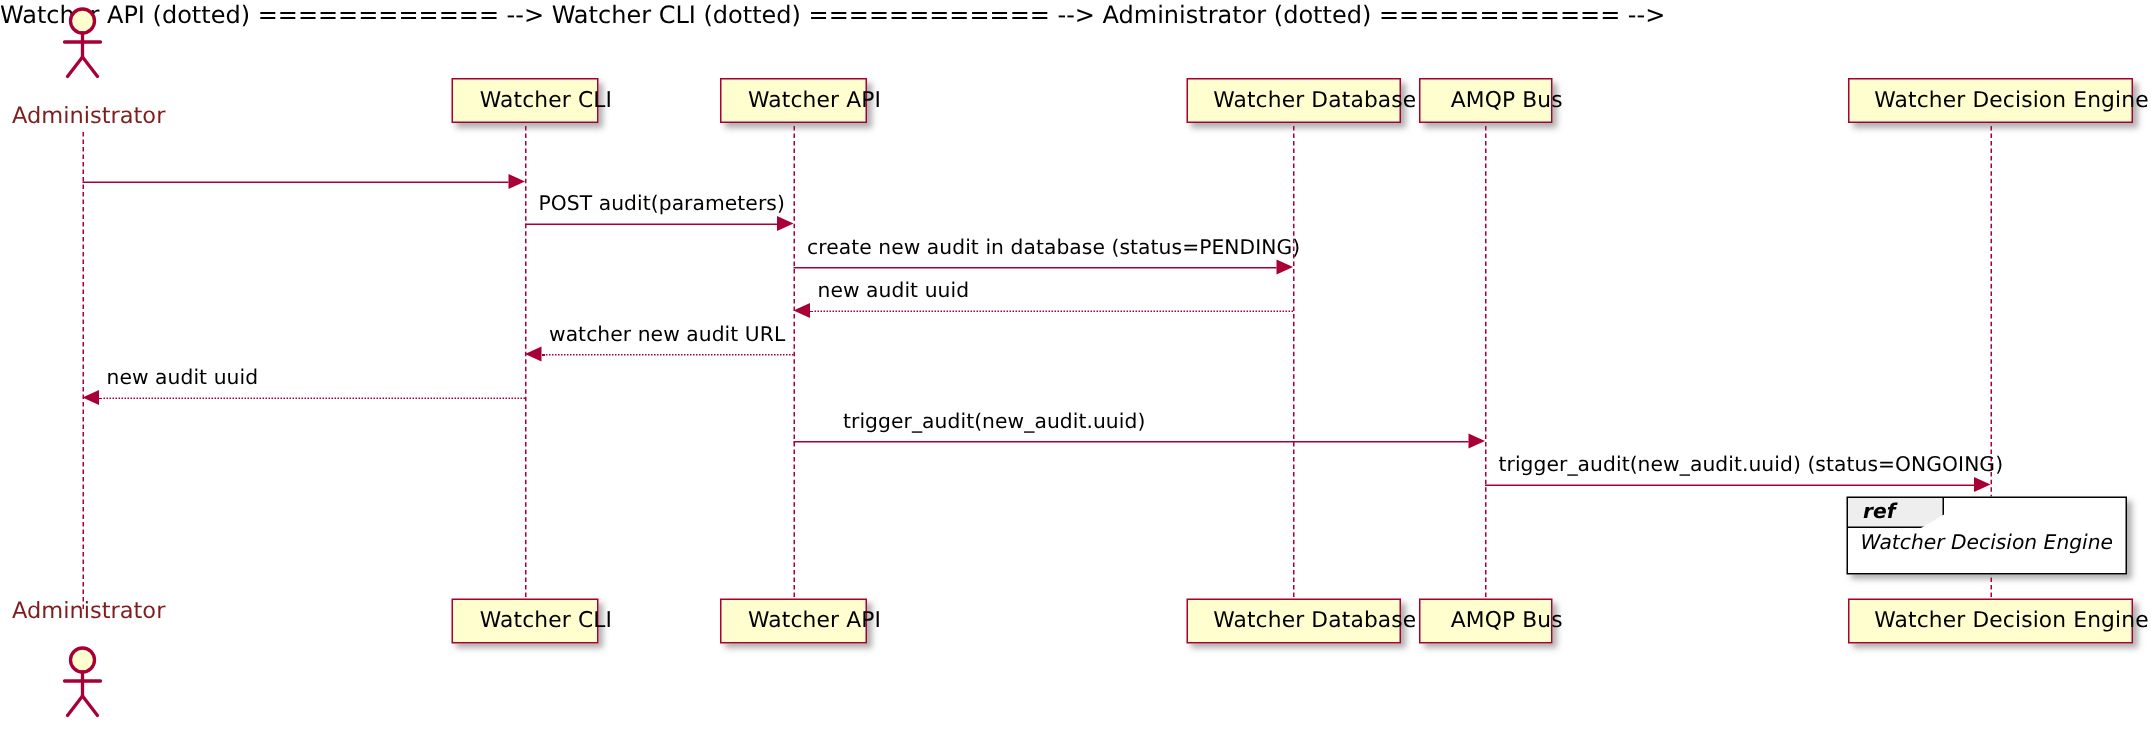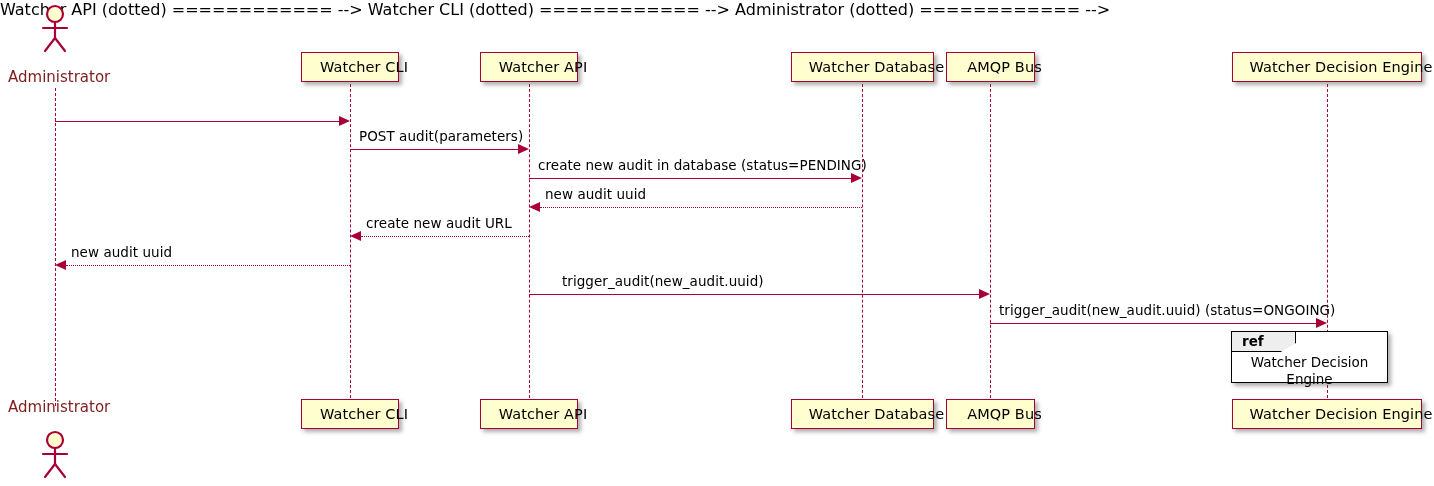--- a/index.html
+++ b/index.html
@@ -193,41 +193,41 @@
   <div class="msg-label" style="left:538px; top:159px;">create new audit in database (status=PENDING)</div>
   <div class="msg-line" style="left:529px; top:178px; width:322px;"></div>
   <div class="arrowhead right" style="left:851px; top:173px;"></div>
 
    Watcher API (dotted) ============ --&gt;
   <div class="msg-label" style="left:545px; top:188px;">new audit uuid</div>
   <div class="msg-line dotted" style="left:540px; top:207px; width:322px;"></div>
   <div class="arrowhead left" style="left:529px; top:202px;"></div>
 
    Watcher CLI (dotted) ============ --&gt;
-  <div class="msg-label" style="left:366px; top:217px;">create new audit URL</div>
+  <div class="msg-label" style="left:366px; top:217px;">watcher new audit URL</div>
   <div class="msg-line dotted" style="left:361px; top:236px; width:168px;"></div>
   <div class="arrowhead left" style="left:350px; top:231px;"></div>
 
    Administrator (dotted) ============ --&gt;
   <div class="msg-label" style="left:71px; top:246px;">new audit uuid</div>
   <div class="msg-line dotted" style="left:66px; top:265px; width:284px;"></div>
   <div class="arrowhead left" style="left:55px; top:260px;"></div>
 
   
   <div class="msg-label" style="left:562px; top:275px;">trigger_audit(new_audit.uuid)</div>
   <div class="msg-line" style="left:529px; top:294px; width:450px;"></div>
   <div class="arrowhead right" style="left:979px; top:289px;"></div>
 
   
   <div class="msg-label" style="left:999px; top:304px;">trigger_audit(new_audit.uuid) (status=ONGOING)</div>
   <div class="msg-line" style="left:990px; top:323px; width:326px;"></div>
   <div class="arrowhead right" style="left:1316px; top:318px;"></div>
 
   
-  <div class="ref-box" style="left:1231px; top:331px; width:157px; height:52px;">
+  <div class="ref-box" style="left:1231px; top:331px; width:187px; height:52px;font-style:italic;">
     <div class="ref-tab"></div>
     <div class="ref-tab-label">ref</div>
     <div class="ref-body">
       <div>Watcher Decision Engine</div>
     </div>
   </div>
 
   
   <div class="actor-label" style="left:8px; top:400px;">Administrator</div>
   <div class="actor" style="left:32px; top:430px;">

